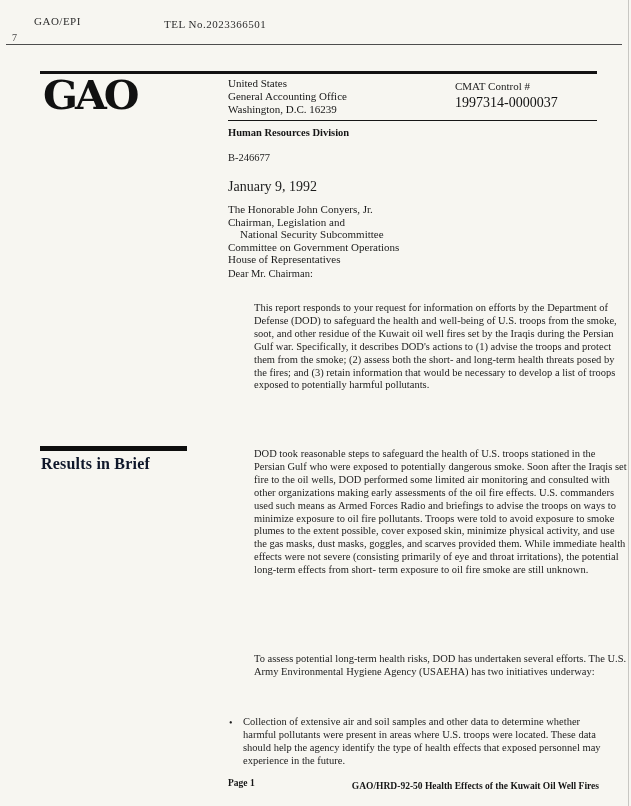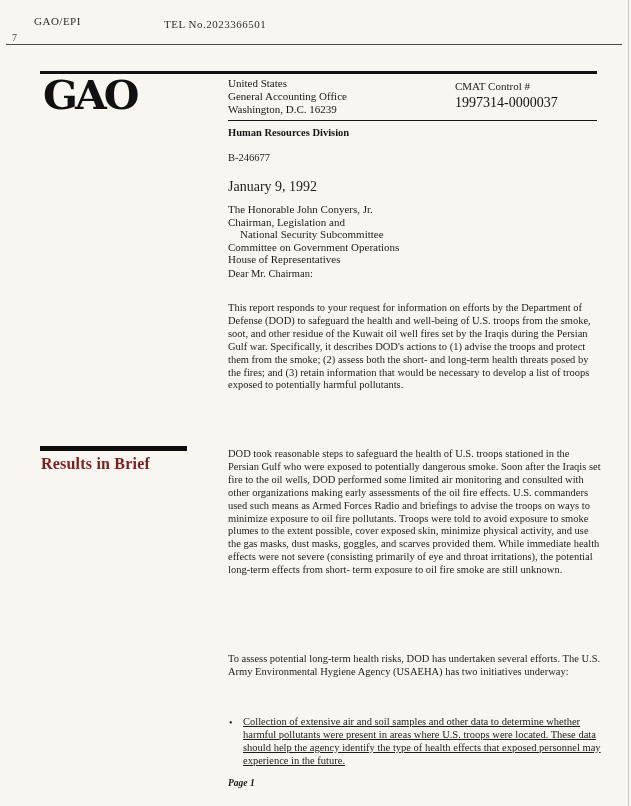--- a/index.html
+++ b/index.html
@@ -77,46 +77,47 @@
   .recipient div { font-size: 11px; line-height: 12.6px; }
   .recipient .indent { padding-left: 12px; }
 
   .salutation { position: absolute; left: 228px; top: 268px; font-size: 10.5px; }
 
   .body-text {
     font-size: 10.5px;
     line-height: 12.9px;
     color: #1c1c1c;
     text-align: left;
+    margin-left: 26px;
   }
   .intro-para { position: absolute; left: 228px; top: 302px; width: 374px; }
 
   
   .section-bar {
     position: absolute; left: 40px; top: 446px; width: 147px; height: 5px;
     background: #0e0e0e;
   }
   .section-heading {
     position: absolute; left: 41px; top: 455px;
-    font-size: 16px; font-weight: 600; color: #7f1d1d;
+    font-size: 16px; font-weight: 600; color: #0f172a;
     letter-spacing: 0.2px;
   }
   .rib-p1 { position: absolute; left: 228px; top: 448px; width: 374px; }
   .rib-p2 { position: absolute; left: 228px; top: 653px; width: 374px; }
 
   .bullet-item { position: absolute; left: 229px; top: 716px; width: 373px; }
   .bullet-marker {
     position: absolute; left: 0; top: 1px; font-size: 10px; color: #1c1c1c;
   }
-  .bullet-text { display: block; margin-left: 14px; text-decoration: underline; }
+  .bullet-text { display: block; margin-left: 14px; }
 
   
   .footer-page {
     position: absolute; left: 228px; top: 778px;
-    font-size: 9.5px; font-weight: bold; color: #161616; font-style: italic;
+    font-size: 9.5px; font-weight: bold; color: #161616;
   }
   .footer-ref {
     position: absolute; right: 32px; top: 781px;
     font-size: 9.5px; font-weight: bold; color: #161616;
     white-space: nowrap;
   }
 </style>
 </head>
 <body>
 
@@ -166,14 +167,15 @@
 
   <div class="rib-p1 body-text">DOD took reasonable steps to safeguard the health of U.S. troops stationed in the Persian Gulf who were exposed to potentially dangerous smoke. Soon after the Iraqis set fire to the oil wells, DOD performed some limited air monitoring and consulted with other organizations making early assessments of the oil fire effects. U.S. commanders used such means as Armed Forces Radio and briefings to advise the troops on ways to minimize exposure to oil fire pollutants. Troops were told to avoid exposure to smoke plumes to the extent possible, cover exposed skin, minimize physical activity, and use the gas masks, dust masks, goggles, and scarves provided them. While immediate health effects were not severe (consisting primarily of eye and throat irritations), the potential long-term effects from short- term exposure to oil fire smoke are still unknown.</div>
   <div class="rib-p2 body-text">To assess potential long-term health risks, DOD has undertaken several efforts. The U.S. Army Environmental Hygiene Agency (USAEHA) has two initiatives underway:</div>
 
   <div class="bullet-item">
     <span class="bullet-marker">•</span>
     <span class="bullet-text body-text">Collection of extensive air and soil samples and other data to determine whether harmful pollutants were present in areas where U.S. troops were located. These data should help the agency identify the type of health effects that exposed personnel may experience in the future.</span>
   </div>
 
   <div class="footer-page">Page 1</div>
+  <div class="footer-ref">GAO/HRD-92-50 Health Effects of the Kuwait Oil Well Fires</div>
 
 </div>
 
 </body></html>

